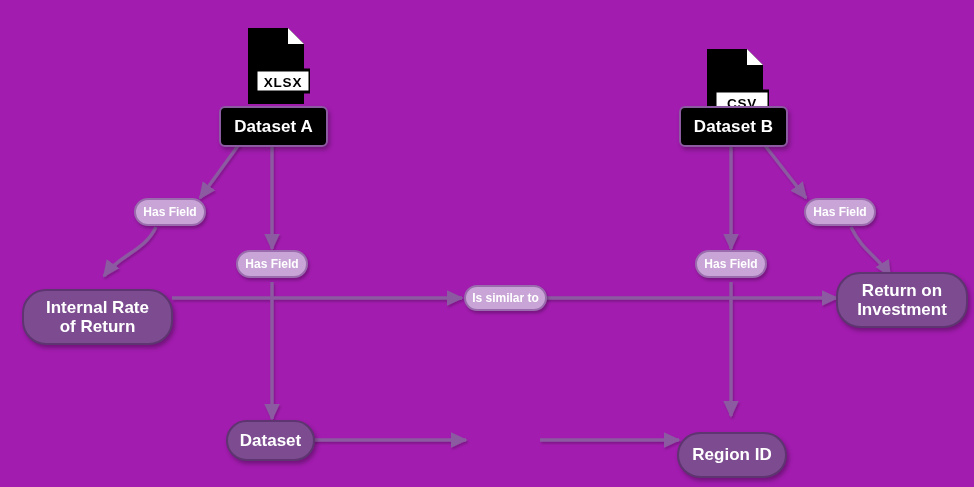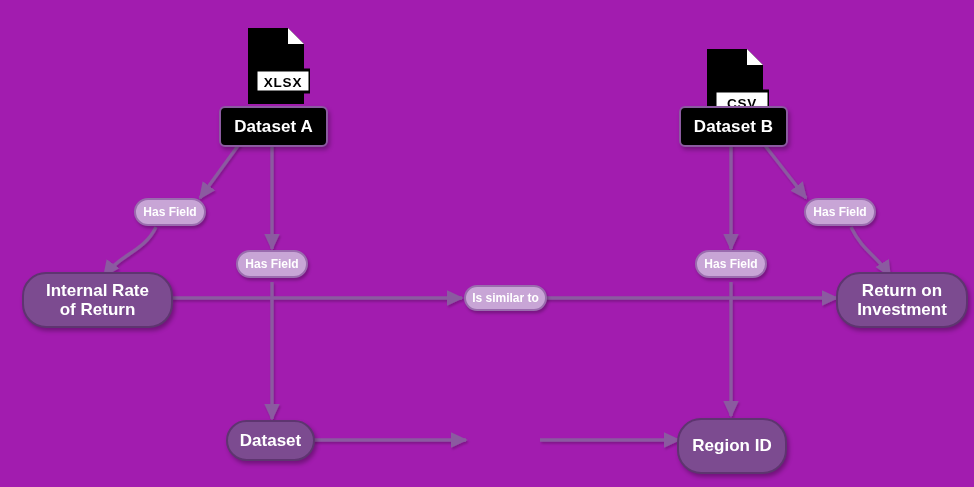--- a/index.html
+++ b/index.html
@@ -148,39 +148,39 @@
   </div>
 
   <div class="dataset-node" style="left:219px; top:106px; width:105px; height:37px;">
     <span>Dataset A</span>
   </div>
 
   <div class="dataset-node" style="left:679px; top:106px; width:105px; height:37px;">
     <span>Dataset B</span>
   </div>
 
-  <div class="field-node" style="left:22px; top:272px; width:151px; height:56px;">
+  <div class="field-node" style="left:22px; top:289px; width:151px; height:56px;">
     <div>
       <span>Internal Rate</span>
       <span>of Return</span>
     </div>
   </div>
 
   <div class="field-node" style="left:836px; top:272px; width:132px; height:56px;">
     <div>
       <span>Return on</span>
       <span>Investment</span>
     </div>
   </div>
 
   <div class="field-node" style="left:226px; top:420px; width:89px; height:41px;">
     <span>Dataset</span>
   </div>
 
-  <div class="field-node" style="left:677px; top:418px; width:110px; height:56px;">
+  <div class="field-node" style="left:677px; top:432px; width:110px; height:46px;">
     <span>Region ID</span>
   </div>
 
   <div class="edge-pill" style="left:134px; top:198px; width:72px; height:28px;">
     <span>Has Field</span>
   </div>
 
   <div class="edge-pill" style="left:236px; top:250px; width:72px; height:28px;">
     <span>Has Field</span>
   </div>

